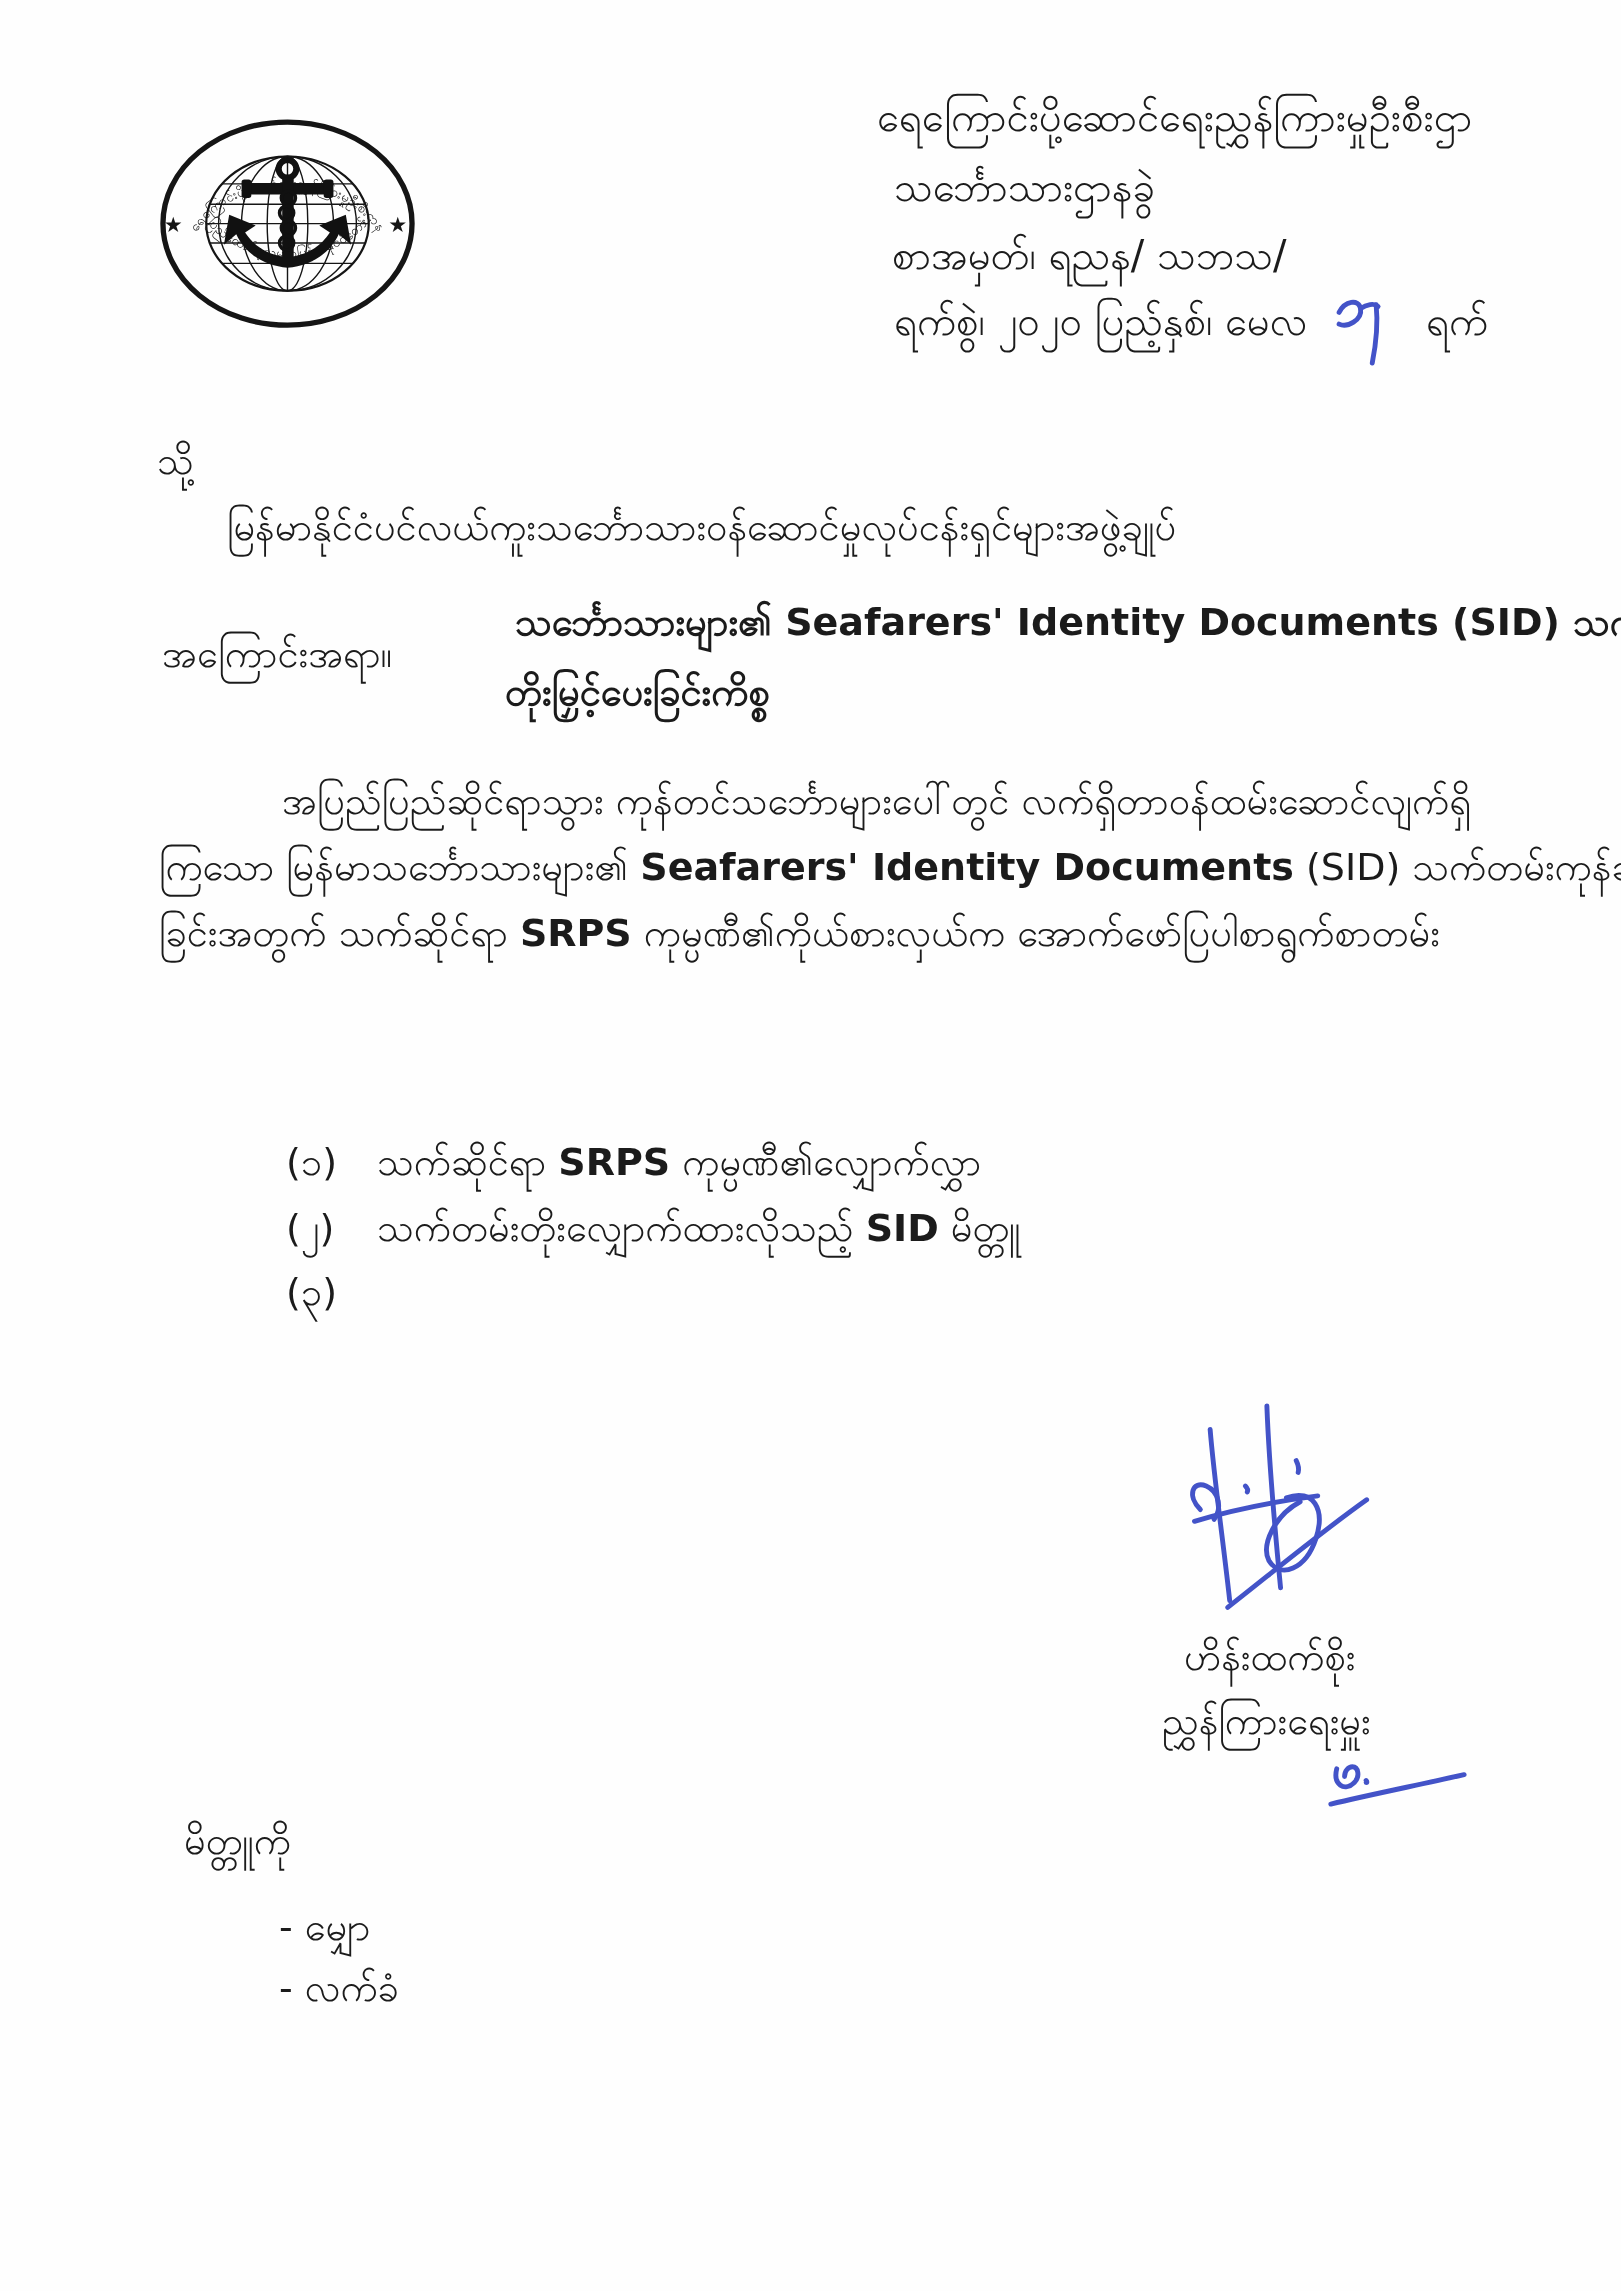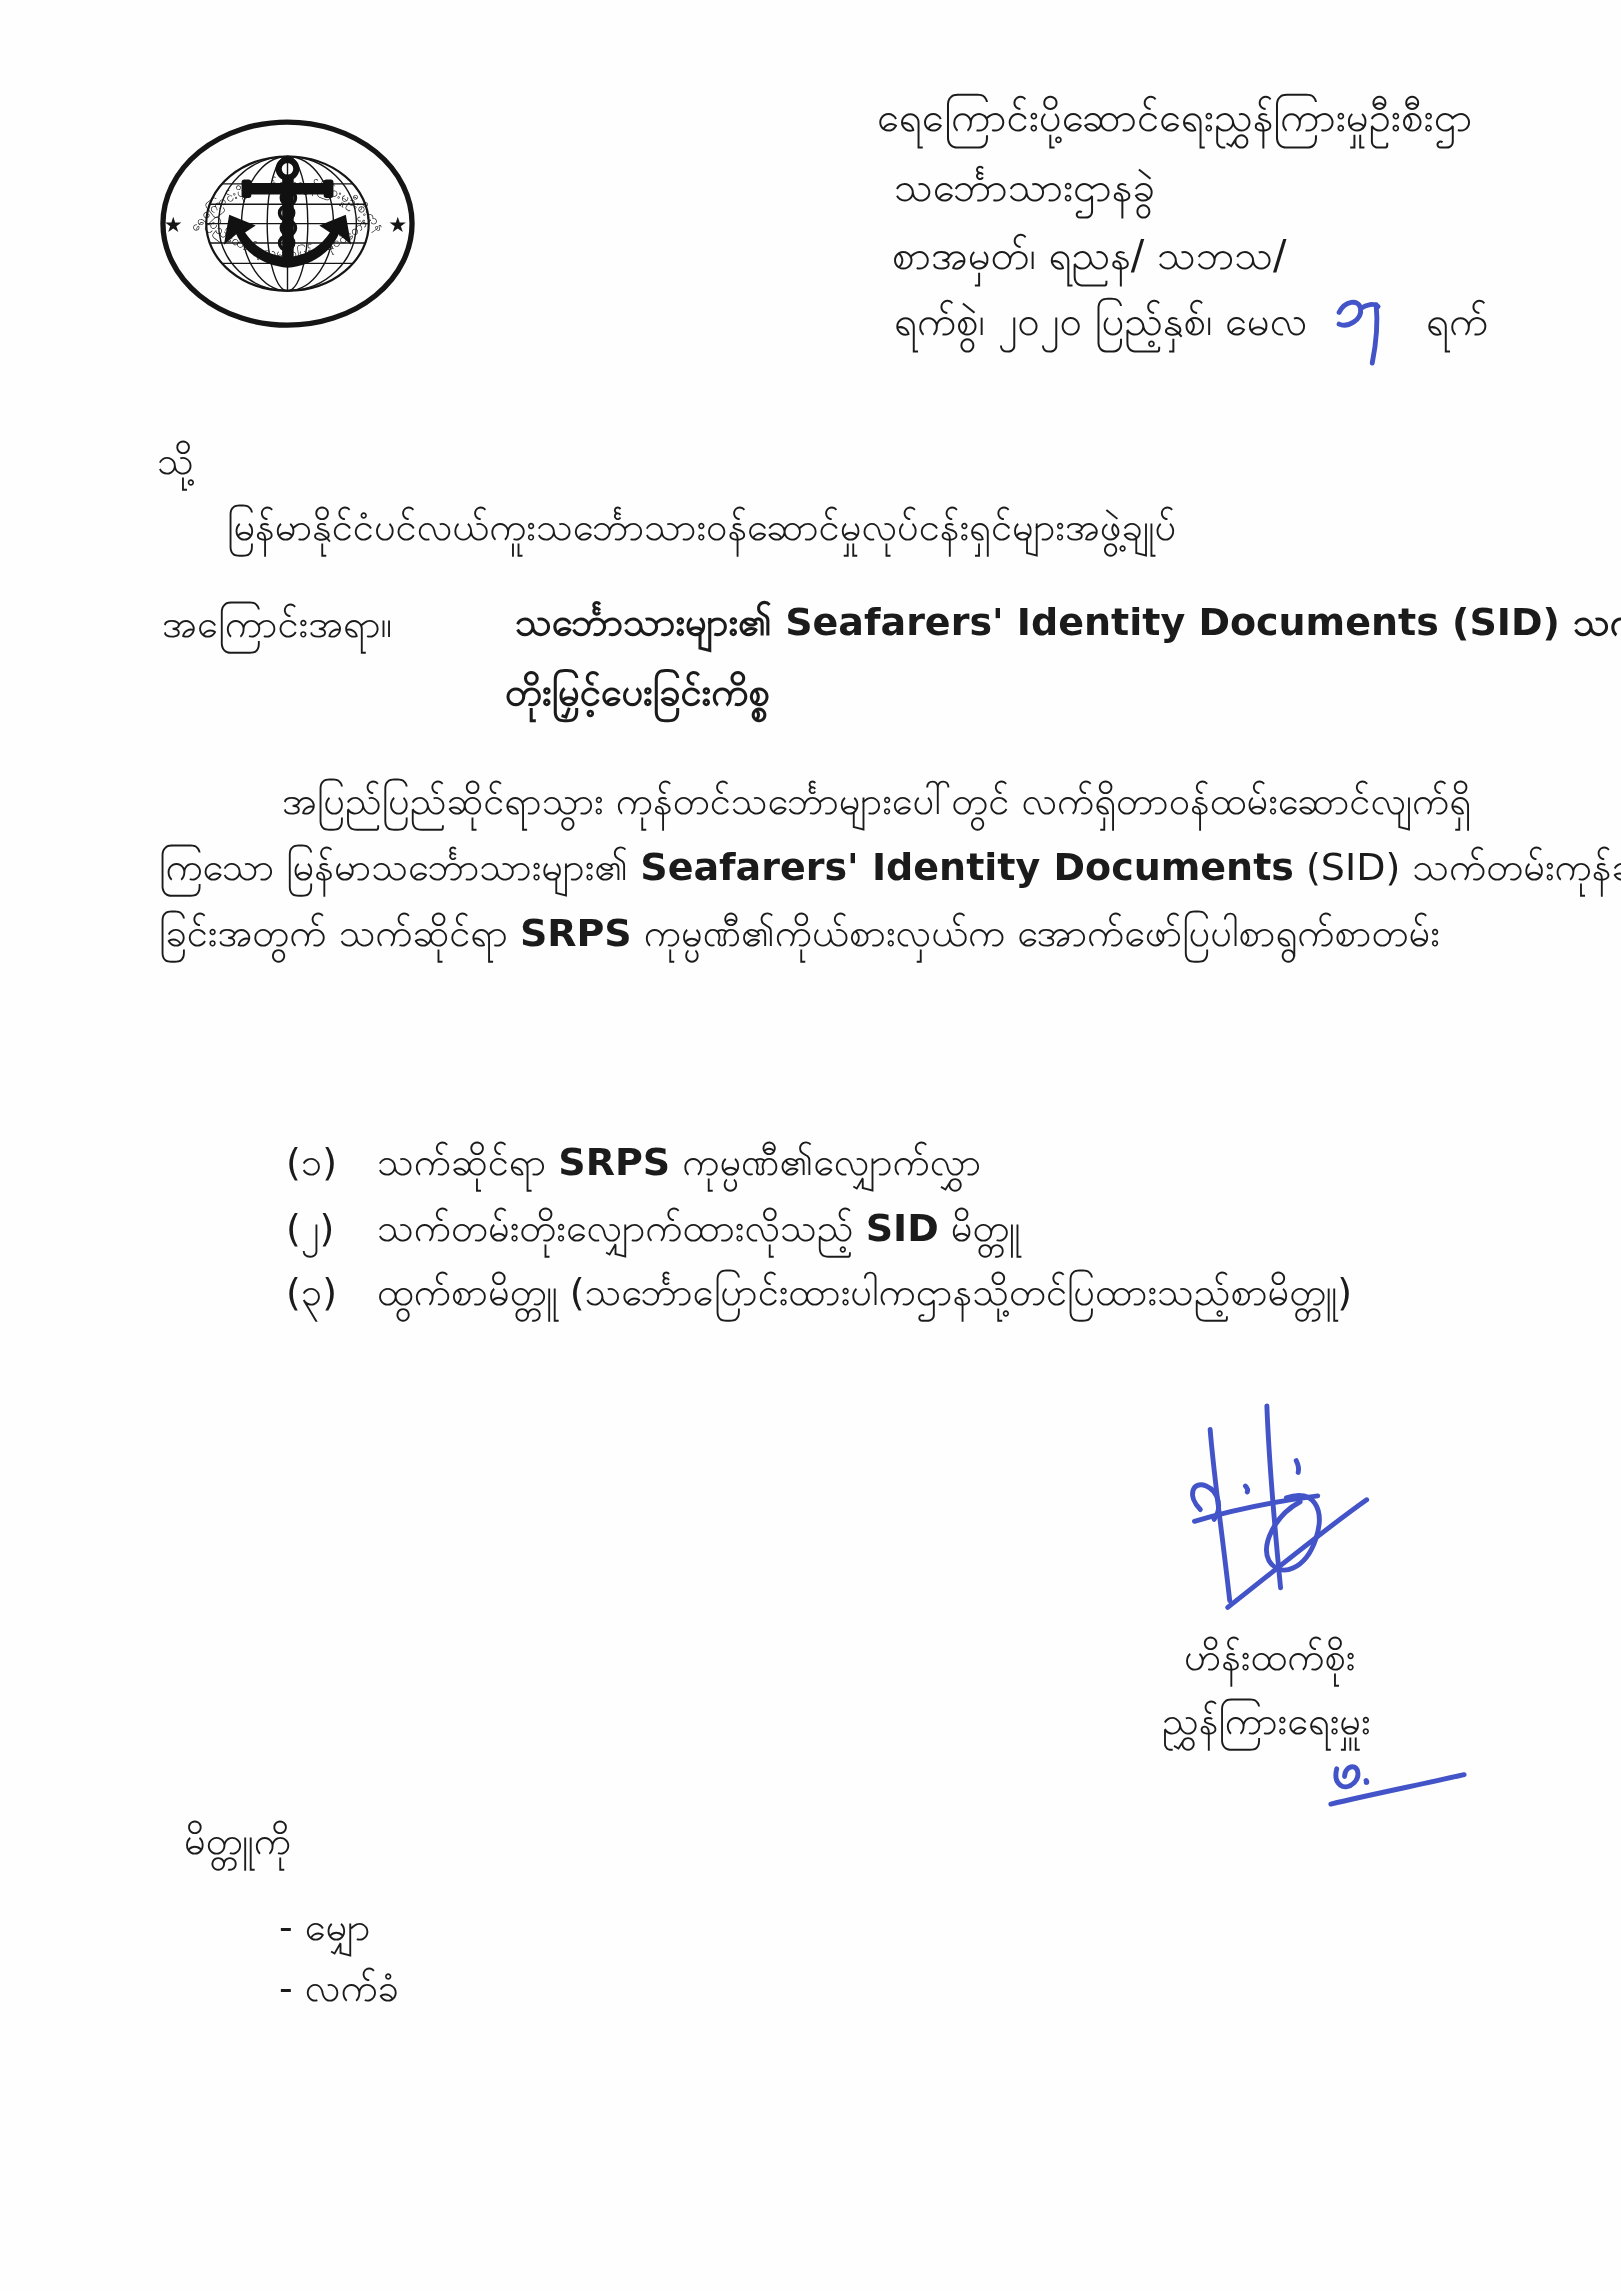--- a/index.html
+++ b/index.html
@@ -74,34 +74,33 @@
   <svg style="left:1333px;top:289px;width:59px;height:78px" viewBox="0 0 60 80">
     <path class="ink" stroke-width="4.5" d="M6 24 C 12 12 26 10 28 20 C 30 32 14 40 6 36"></path>
     <path class="ink" stroke-width="4.5" d="M28 20 C 34 16 42 14 46 18"></path>
     <path class="ink" stroke-width="4.5" d="M44 16 C 46 36 44 56 40 76"></path>
   </svg>
   <div class="t lh" style="left:1426px;top:297px">ရက်</div>
 
   <div class="t" style="left:157px;top:439px">သို့</div>
   <div class="t" style="left:227px;top:505px">မြန်မာနိုင်ငံပင်လယ်ကူးသင်္ဘောသားဝန်ဆောင်မှုလုပ်ငန်းရှင်များအဖွဲ့ချုပ်</div>
 
-  <div class="t" style="left:162px;top:602px">အကြောင်းအရာ။</div>
+  <div class="t" style="left:162px;top:632px">အကြောင်းအရာ။</div>
   <div class="t bold" style="left:515px;top:600px">သင်္ဘောသားများ၏ Seafarers' Identity Documents (SID) သက်တမ်း</div>
   <div class="t bold" style="left:505px;top:670px">တိုးမြှင့်ပေးခြင်းကိစ္စ</div>
 
   <div class="t" style="left:282px;top:779px"><span>အပြည်ပြည်ဆိုင်ရာသွား ကုန်တင်သင်္ဘောများပေါ်တွင် လက်ရှိတာဝန်ထမ်းဆောင်လျက်ရှိ</span></div>
   <div class="t" style="left:159px;top:845px"><span>ကြသော မြန်မာသင်္ဘောသားများ၏ </span><span class="seg-b">Seafarers' Identity Documents</span><span> (SID) သက်တမ်းကုန်ဆုံး</span></div>
   <div class="t" style="left:159px;top:911px"><span>ခြင်းအတွက် သက်ဆိုင်ရာ </span><span class="seg-b">SRPS</span><span> ကုမ္ပဏီ၏ကိုယ်စားလှယ်က အောက်ဖော်ပြပါစာရွက်စာတမ်း</span></div>
 
   <div class="t" style="left:286px;top:1140px">(၁)</div>
   <div class="t" style="left:377px;top:1140px"><span>သက်ဆိုင်ရာ </span><span class="seg-b">SRPS</span><span> ကုမ္ပဏီ၏လျှောက်လွှာ</span></div>
   <div class="t" style="left:286px;top:1206px">(၂)</div>
   <div class="t" style="left:377px;top:1206px"><span>သက်တမ်းတိုးလျှောက်ထားလိုသည့် </span><span class="seg-b">SID</span><span> မိတ္တူ</span></div>
   <div class="t" style="left:286px;top:1270px">(၃)</div>
-  <div class="t" style="left:377px;top:1270px"><span>ထွက်စာမိတ္တူ (သင်္ဘောပြောင်းထားပါကဌာနသို့တင်ပြထားသည့်စာမိတ္တူ)</span></div>
 
   <svg style="left:1171px;top:1400px;width:225px;height:225px" viewBox="0 0 230 230">
     <path class="ink" d="M40 30 C 44 80 54 150 60 205"></path>
     <path class="ink" d="M98 6 C 100 60 106 130 112 192"></path>
     <path class="ink" d="M30 112 C 16 98 22 82 36 88 C 50 94 52 112 44 122"></path>
     <path class="ink" d="M24 124 C 64 112 104 104 150 98"></path>
     <path class="ink" d="M118 100 C 146 90 158 112 148 142 C 138 172 112 184 100 164 C 92 148 106 118 132 104"></path>
     <path class="ink" d="M58 212 C 104 176 152 136 200 102"></path>
     <path class="ink" stroke-width="3" d="M128 62 C 130 66 131 70 130 74"></path>
     <path class="ink" stroke-width="3" d="M76 88 C 78 90 79 92 78 94"></path>

